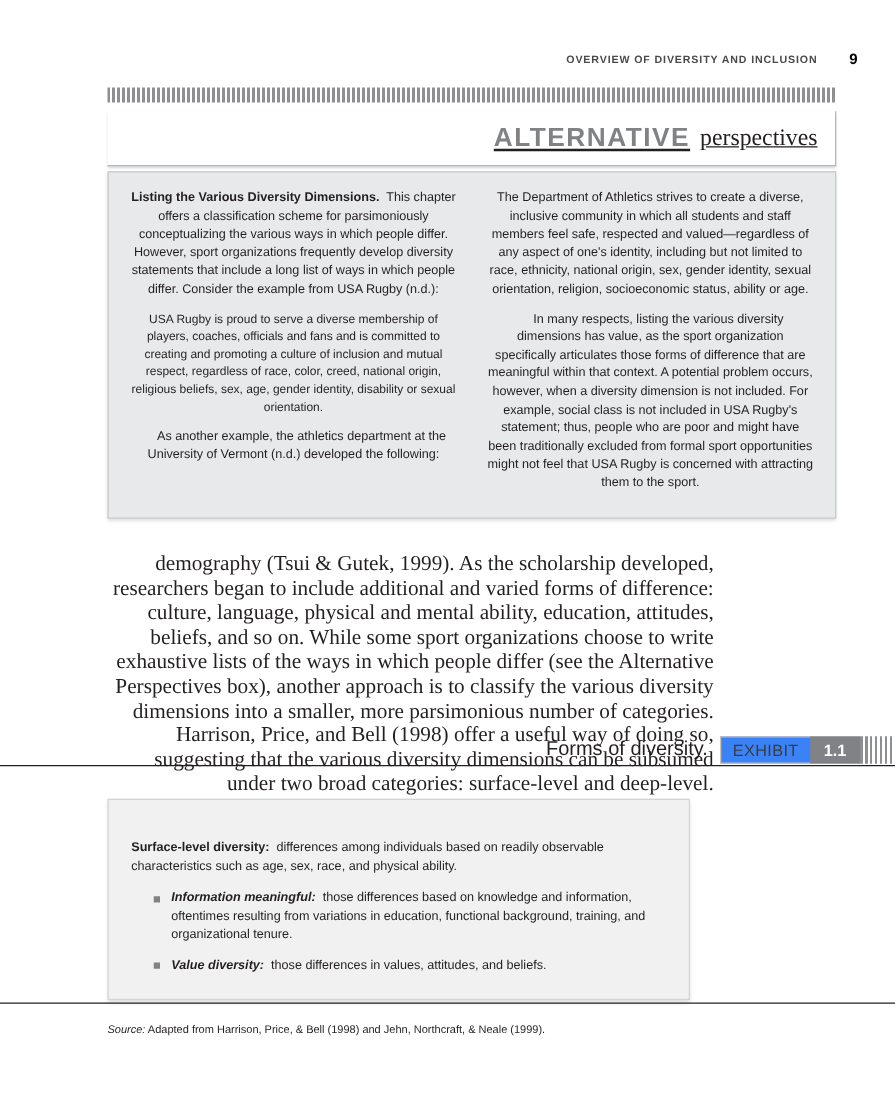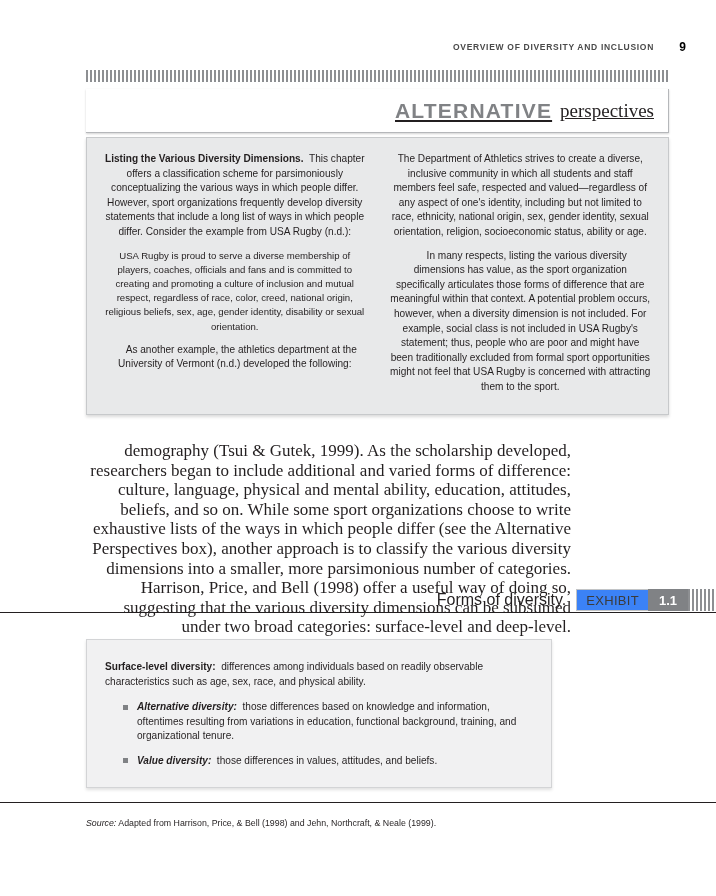--- a/index.html
+++ b/index.html
@@ -194,21 +194,21 @@
 
   
   .exh-box {
     position: absolute;
     left: 86px;
     top: 639px;
     width: 466px;
     background: #f1f1f2;
     border: 1px solid #d3d4d6;
     box-shadow: 0 2px 3px rgba(0,0,0,0.12);
-    padding: 20px 18px 18px 18px;
+    padding: 32px 18px 18px 18px;
     box-sizing: border-box;
     font-family: "Liberation Sans", sans-serif;
     font-size: 10.1px;
     line-height: 14.6px;
     color: #231f20;
   }
   .exh-box p { margin: 0 0 11px 0; }
   .exh-box p:last-child { margin-bottom: 0; }
   .exh-term { font-weight: bold; }
   .exh-list {
@@ -287,21 +287,21 @@
   <div class="exh-label">EXHIBIT</div>
   <div class="exh-num">1.1</div>
   <div class="exh-hatch"></div>
 </div>
 
 <div class="exh-box">
   <p><span class="exh-term">Surface-level diversity:</span>&nbsp; <span>differences among individuals based on readily observable characteristics such as age, sex, race, and physical ability.</span></p>
   <ul class="exh-list">
     <li>
       <span class="exh-bullet"></span>
-      <span class="exh-ital">Alternative diversity:</span>&nbsp; <span>those differences based on knowledge and information, oftentimes resulting from variations in education, functional background, training, and organizational tenure.</span>
+      <span class="exh-ital">Information meaningful:</span>&nbsp; <span>those differences based on knowledge and information, oftentimes resulting from variations in education, functional background, training, and organizational tenure.</span>
     </li>
     <li>
       <span class="exh-bullet"></span>
       <span class="exh-ital">Value diversity:</span>&nbsp; <span>those differences in values, attitudes, and beliefs.</span>
     </li>
   </ul>
 </div>
 
 <div class="bottom-rule"></div>
 <div class="source-line">

